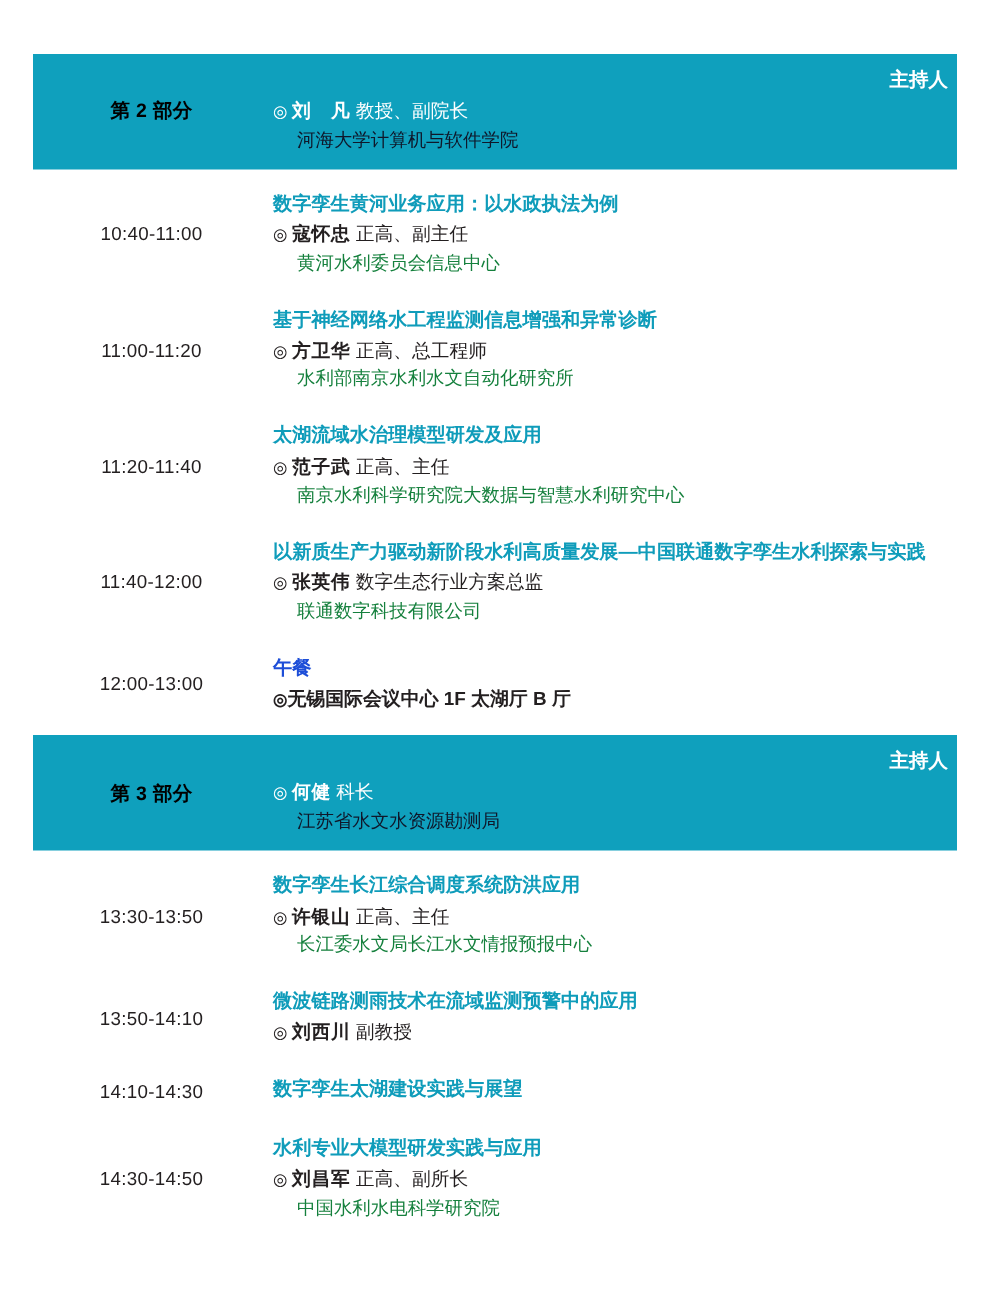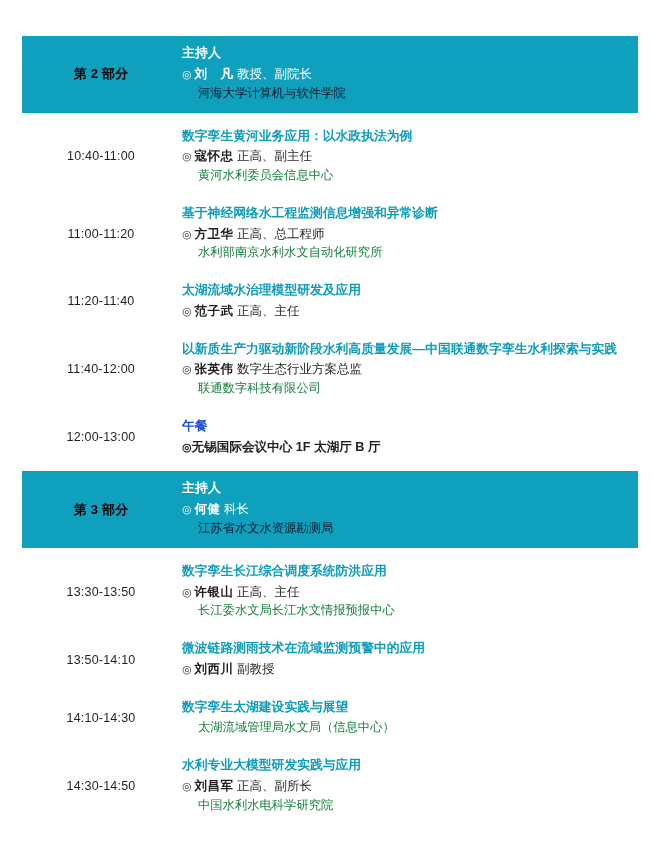--- a/index.html
+++ b/index.html
@@ -71,20 +71,21 @@
   .title {
     color: #0f9cba;
     font-weight: bold;
     font-size: 12.8px;
     line-height: 1.45;
     margin-bottom: 2px;
   }
   .row.session .title {
     color: #ffffff;
     font-size: 13px;
+    text-align: right;
   }
   .person {
     font-size: 12.5px;
     line-height: 1.5;
     color: #231f20;
   }
   .row.session .person {
     color: #ffffff;
   }
   .person .mark {
@@ -163,20 +164,21 @@
       </div>
     </div>
 
     <div class="row">
       <div class="time-cell">11:20-11:40</div>
       <div class="body-cell">
         <div class="title">太湖流域水治理模型研发及应用</div>
         <div class="person">
           <span class="mark">◎</span><span class="name">范子武</span> <span>正高、主任</span>
         </div>
+        <div class="affil">南京水利科学研究院大数据与智慧水利研究中心</div>
       </div>
     </div>
 
     <div class="row">
       <div class="time-cell">11:40-12:00</div>
       <div class="body-cell">
         <div class="title">以新质生产力驱动新阶段水利高质量发展—中国联通数字孪生水利探索与实践</div>
         <div class="person">
           <span class="mark">◎</span><span class="name">张英伟</span> <span>数字生态行业方案总监</span>
         </div>
@@ -225,21 +227,20 @@
         <div class="person">
           <span class="mark">◎</span><span class="name">刘西川</span> <span>副教授</span>
         </div>
       </div>
     </div>
 
     <div class="row">
       <div class="time-cell">14:10-14:30</div>
       <div class="body-cell">
         <div class="title">数字孪生太湖建设实践与展望</div>
-        <div class="affil">太湖流域管理局水文局（信息中心）</div>
       </div>
     </div>
 
     <div class="row">
       <div class="time-cell">14:30-14:50</div>
       <div class="body-cell">
         <div class="title">水利专业大模型研发实践与应用</div>
         <div class="person">
           <span class="mark">◎</span><span class="name">刘昌军</span> <span>正高、副所长</span>
         </div>

